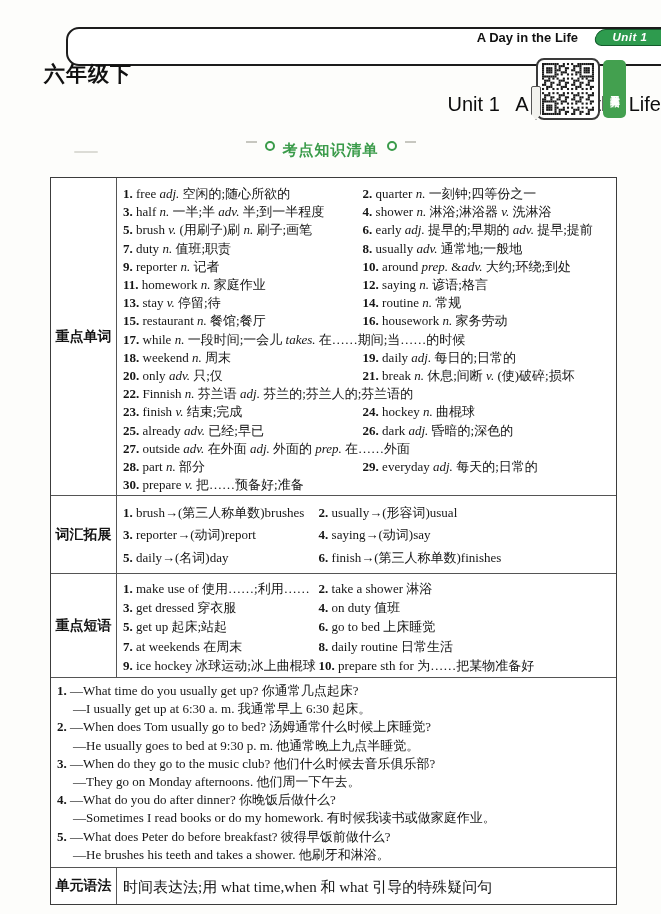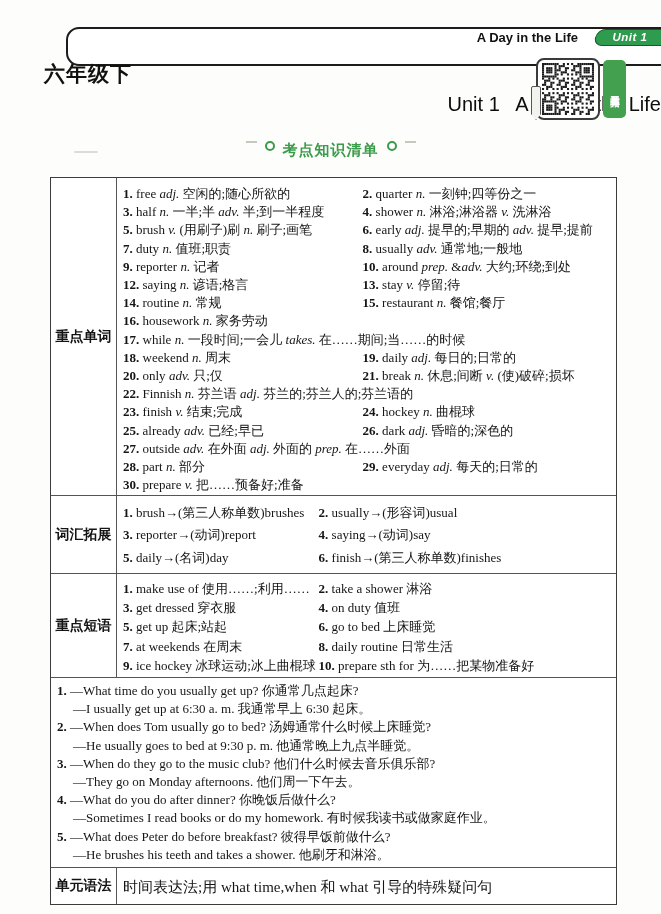--- a/index.html
+++ b/index.html
@@ -445,20 +445,21 @@
           <div class="entry"><b>1.</b> free <i>adj.</i> 空闲的;随心所欲的</div>
           <div class="entry"><b>2.</b> quarter <i>n.</i> 一刻钟;四等份之一</div>
           <div class="entry"><b>3.</b> half <i>n.</i> 一半;半 <i>adv.</i> 半;到一半程度</div>
           <div class="entry"><b>4.</b> shower <i>n.</i> 淋浴;淋浴器 <i>v.</i> 洗淋浴</div>
           <div class="entry"><b>5.</b> brush <i>v.</i> (用刷子)刷 <i>n.</i> 刷子;画笔</div>
           <div class="entry"><b>6.</b> early <i>adj.</i> 提早的;早期的 <i>adv.</i> 提早;提前</div>
           <div class="entry"><b>7.</b> duty <i>n.</i> 值班;职责</div>
           <div class="entry"><b>8.</b> usually <i>adv.</i> 通常地;一般地</div>
           <div class="entry"><b>9.</b> reporter <i>n.</i> 记者</div>
           <div class="entry"><b>10.</b> around <i>prep.</i> &amp;<i>adv.</i> 大约;环绕;到处</div>
+          <div class="entry"><b>11.</b> homework <i>n.</i> 家庭作业</div>
           <div class="entry"><b>12.</b> saying <i>n.</i> 谚语;格言</div>
           <div class="entry"><b>13.</b> stay <i>v.</i> 停留;待</div>
           <div class="entry"><b>14.</b> routine <i>n.</i> 常规</div>
           <div class="entry"><b>15.</b> restaurant <i>n.</i> 餐馆;餐厅</div>
           <div class="entry"><b>16.</b> housework <i>n.</i> 家务劳动</div>
           <div class="entry full"><b>17.</b> while <i>n.</i> 一段时间;一会儿 <i>takes.</i> 在……期间;当……的时候</div>
           <div class="entry"><b>18.</b> weekend <i>n.</i> 周末</div>
           <div class="entry"><b>19.</b> daily <i>adj.</i> 每日的;日常的</div>
           <div class="entry"><b>20.</b> only <i>adv.</i> 只;仅</div>
           <div class="entry"><b>21.</b> break <i>n.</i> 休息;间断 <i>v.</i> (使)破碎;损坏</div>

